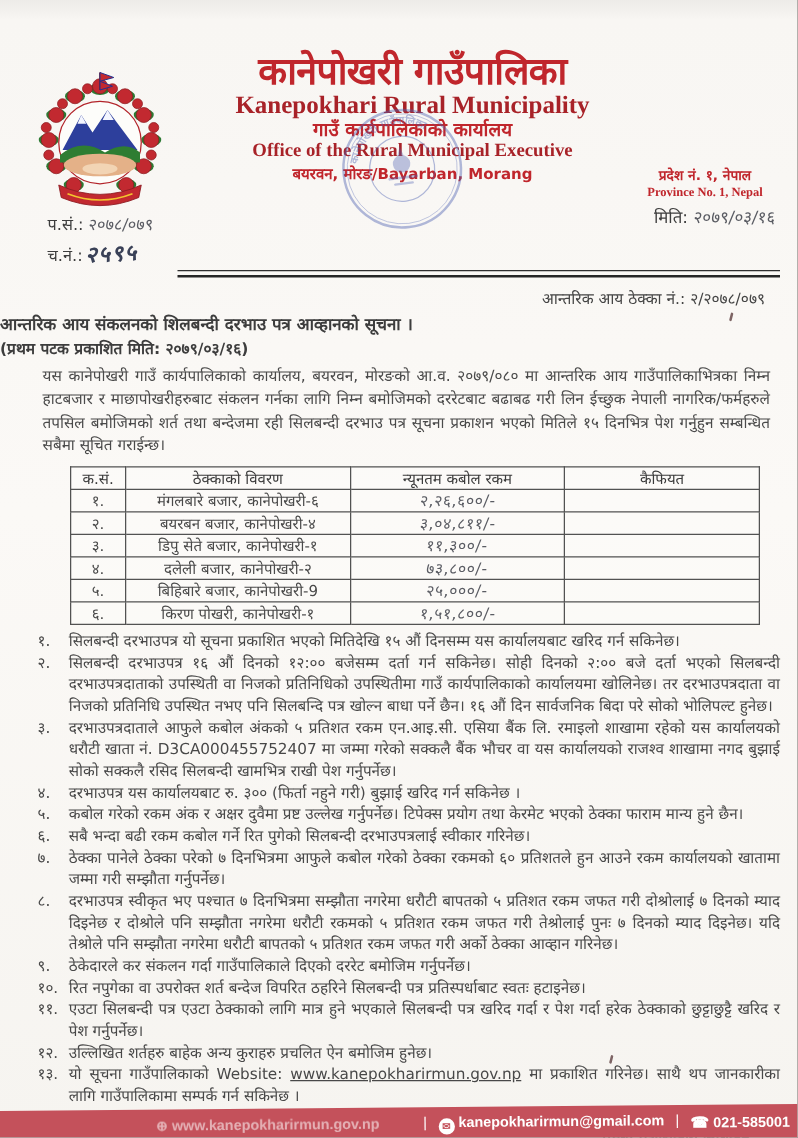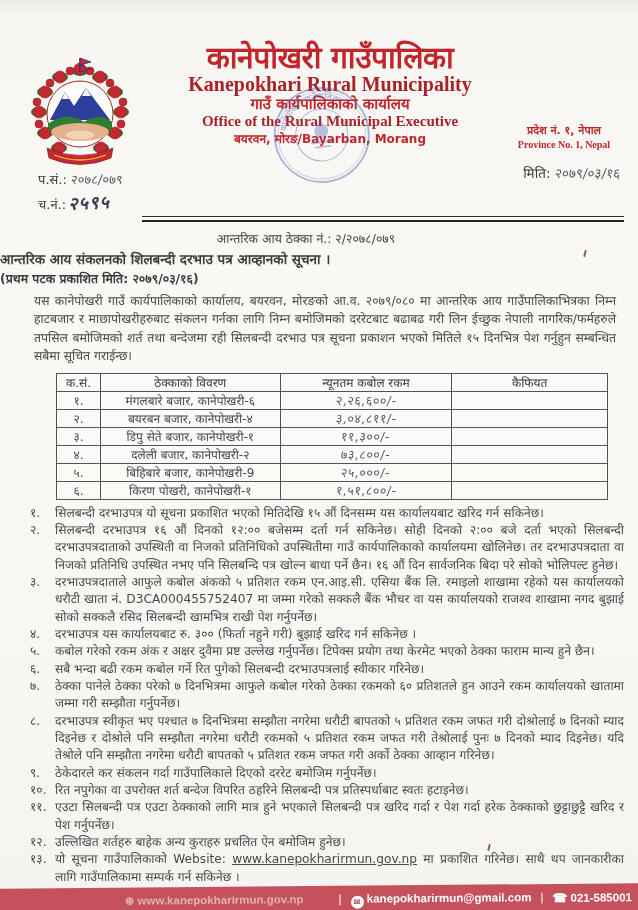--- a/index.html
+++ b/index.html
@@ -9,36 +9,36 @@
     font-family:"DejaVu Sans",sans-serif;color:#4a4a4a;
   }
   
   .logo{position:absolute;left:28px;top:56px;width:104px;height:116px;}
   .head-center{position:absolute;left:136px;top:42px;width:388px;text-align:center;color:#c0262c;}
   .l1{font-size:30px;font-weight:bold;line-height:1.08;letter-spacing:-.5px;}
   .l2{font-size:20px;font-weight:bold;font-family:"Liberation Serif",serif;color:#a82228;line-height:1.05;}
   .l3{font-size:15px;font-weight:bold;line-height:1.2;}
   .l4{font-size:15px;font-weight:bold;font-family:"Liberation Serif",serif;color:#a82228;line-height:1.15;}
   .l5{font-size:12px;font-weight:bold;line-height:1.35;}
-  .province{position:absolute;right:6px;top:124px;width:136px;text-align:center;color:#c0262c;font-weight:bold;}
+  .province{position:absolute;right:6px;top:134px;width:136px;text-align:center;color:#c0262c;font-weight:bold;}
   .prov-np{font-size:11px;line-height:1.3;}
   .prov-en{font-size:10px;font-family:"Liberation Serif",serif;line-height:1.3;}
   .stamp{position:absolute;left:258px;top:80px;width:128px;height:114px;opacity:.42;transform:rotate(-7deg);}
   .ref-line{position:absolute;left:38px;top:170px;font-size:13px;color:#3d3d3d;}
   .date-line{position:absolute;right:18px;top:164px;font-size:13.5px;color:#3d3d3d;}
   .hand{display:inline-block;transform:skewX(-6deg);color:#5a5c63;}
   .chalani{position:absolute;left:38px;top:190px;font-size:13px;color:#3d3d3d;}
   .chalani .val{display:inline-block;font-size:18px;font-weight:bold;color:#3a4157;
     transform:skewX(-14deg) rotate(-3deg);letter-spacing:1px;}
   .rule-double{position:absolute;left:142px;right:14px;top:216px;height:3px;
     border-top:1.5px solid #2f2f2f;border-bottom:2.5px solid #262626;}
   .ink-mark{position:absolute;width:2px;height:7px;background:#7d6464;transform:rotate(14deg);border-radius:1px;}
   
   .content{position:absolute;left:0;right:0;top:230px;}
-  .tender{text-align:center;margin-right:26px;font-size:12.4px;color:#444;}
+  .tender{text-align:right;margin-right:26px;font-size:12.4px;color:#444;}
   .title{text-align:left;font-weight:bold;font-size:13.5px;margin-top:3px;color:#3d3d3d;}
   .subtitle{text-align:left;font-weight:bold;font-size:12.4px;margin-top:2px;color:#3d3d3d;}
   .intro{margin:5px 22px 0 34px;text-align:justify;font-size:12.3px;line-height:1.5;}
   table.bid{border-collapse:collapse;margin:7px 0 0 56px;width:552px;font-size:12px;background:rgba(255,255,255,.25);}
   table.bid th,table.bid td{border:1px solid #525252;padding:0 4px;height:15px;text-align:center;font-weight:normal;}
   table.bid th{font-weight:normal;color:#3a3a3a;}
   td.amt span{letter-spacing:.5px;font-size:12.5px;}
   
   .terms{margin:5px 14px 0 30px;}
   .term{display:flex;font-size:12.2px;line-height:1.42;text-align:justify;color:#484848;}

